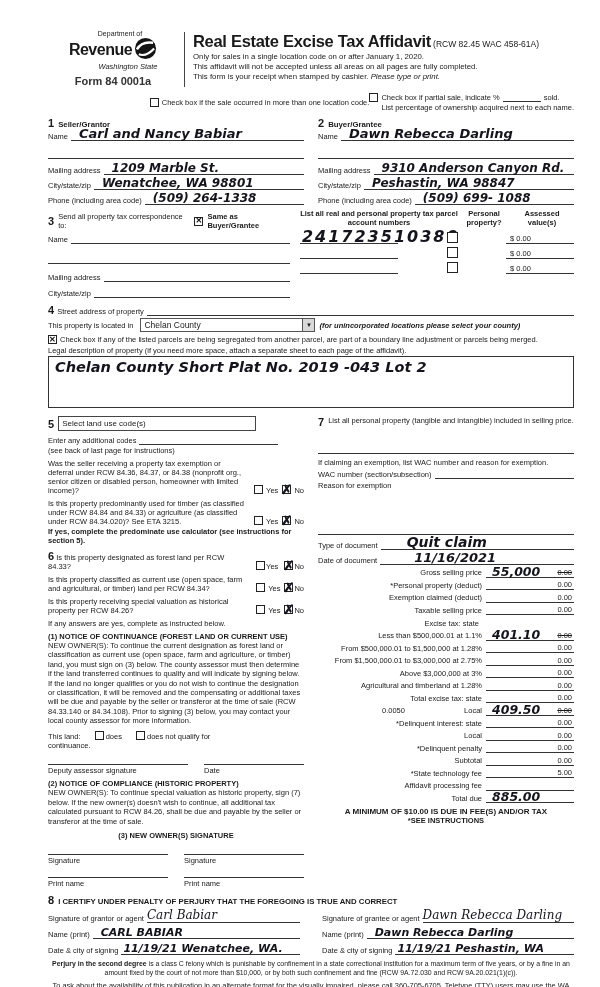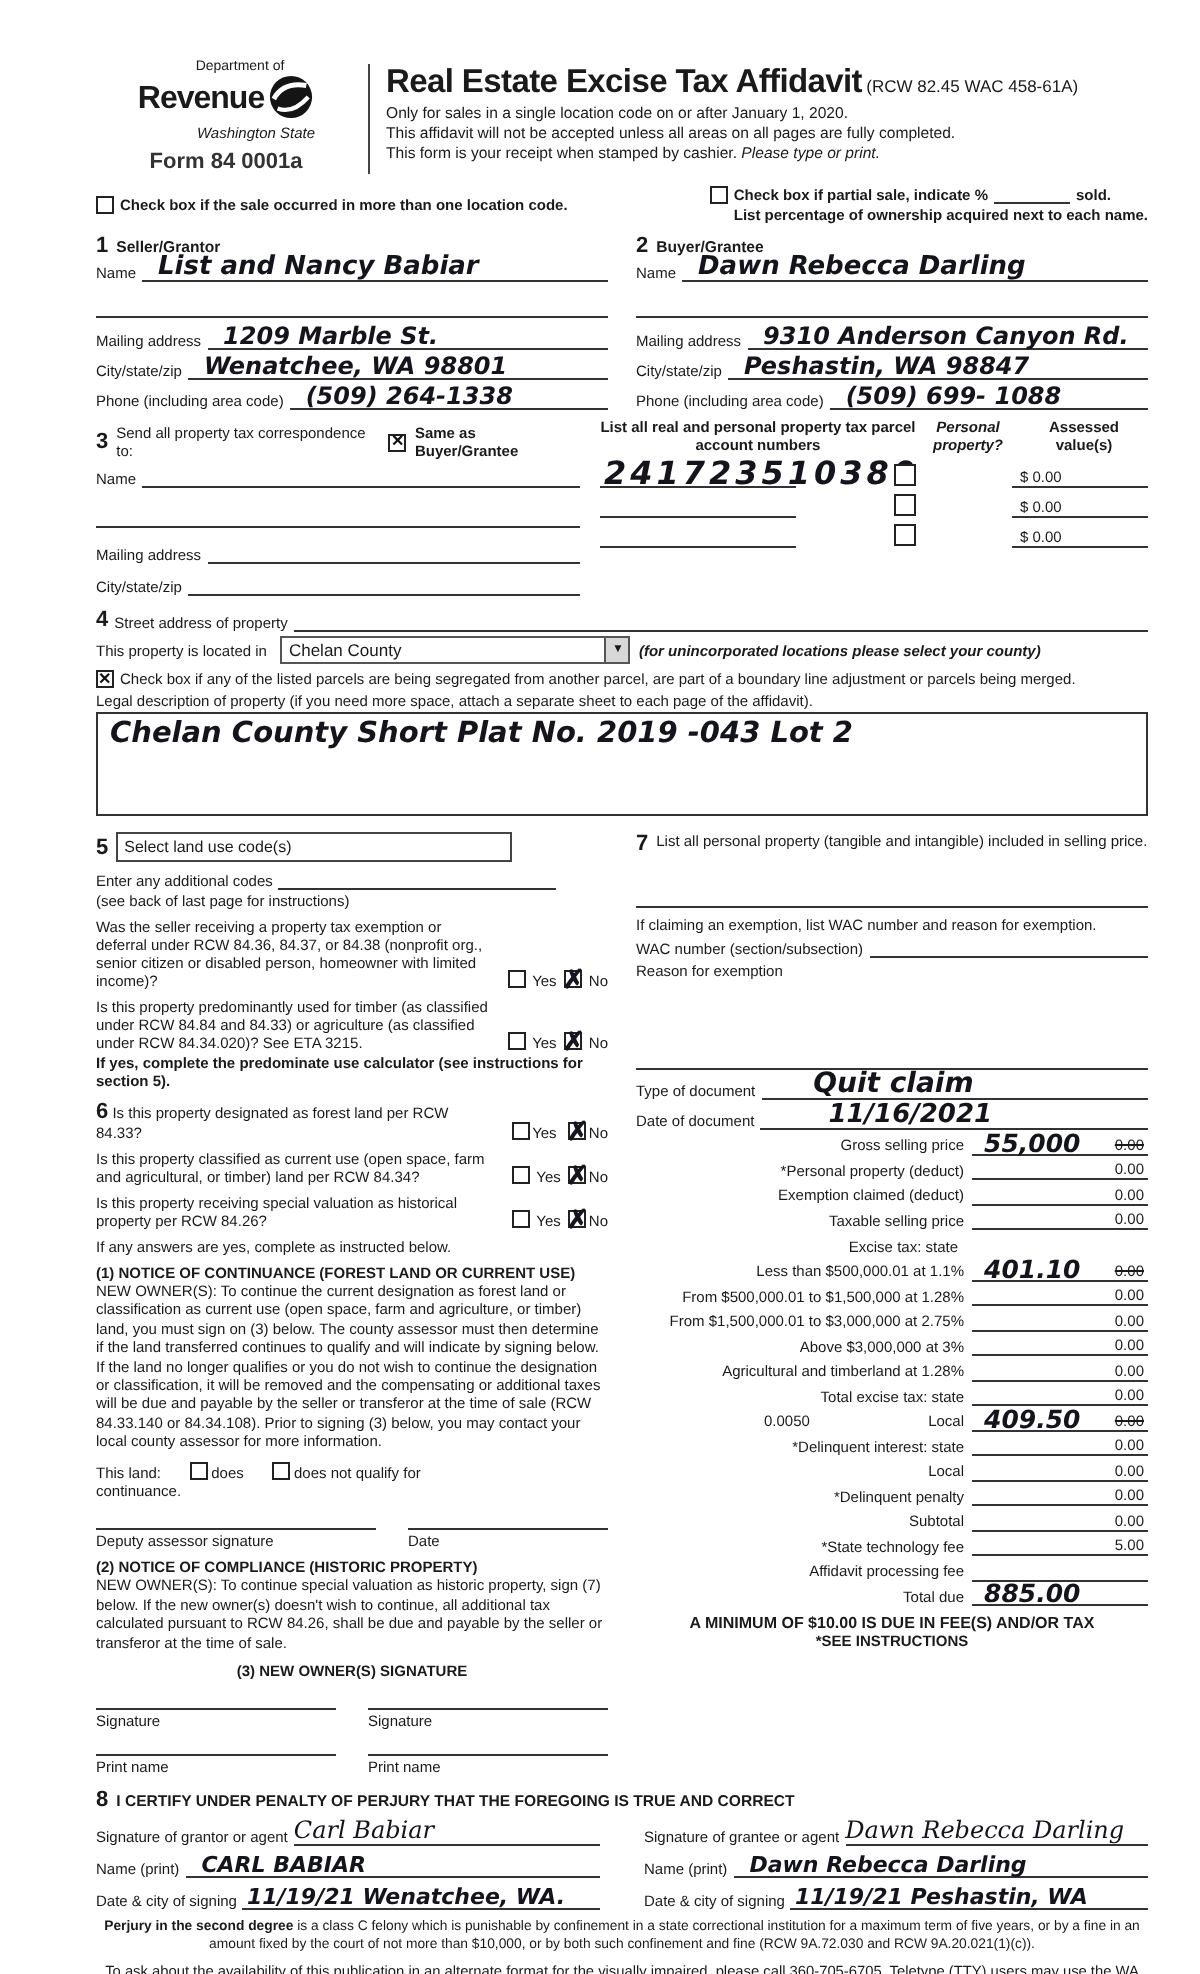--- a/index.html
+++ b/index.html
@@ -29,37 +29,37 @@
   
   .cb { display:inline-block; width:7px; height:7px; border:1px solid #222; vertical-align:-1px; position:relative; flex:none; background:#fff; }
   .cb.checked::after { content:"✕"; position:absolute; left:0px; top:-1.5px; font-size:8px; font-weight:bold; color:#111; }
   .cb.hand-x::after { content:"✗"; position:absolute; left:-2px; top:-4px; font-size:13px; font-weight:bold; color:#15151f; }
   
   .row { display:flex; }
   .fieldrow { display:flex; align-items:flex-end; margin-top:2px; }
   .lab { white-space:nowrap; padding-right:3px; }
   .fline { flex:1; border-bottom:1px solid #333; min-height:9px; position:relative; }
   .fline .hw { position:absolute; bottom:-1px; left:8px; white-space:nowrap; }
-  .topcbs { justify-content:space-between; margin:2px 0 2px 0;font-weight:bold; }
+  .topcbs { justify-content:flex-end; margin:2px 0 2px 0; }
   .topcbs .cbline { display:flex; align-items:center; gap:3px; }
   .dashline { display:inline-block; width:38px; border-bottom:1px solid #333; height:7px; }
   .indent { margin-left:12px; margin-top:1px; }
   
   .cols { display:flex; gap:14px; }
   .col { flex:1; min-width:0; }
   .sec-head { display:flex; align-items:baseline; gap:4px; margin-top:3px; }
   .num { font-size:11px; font-weight:bold; }
   .hname { font-size:7.8px; font-weight:bold; }
   
   .s3wrap { display:flex; gap:10px; margin-top:4px; }
   .s3left { width:46%; }
   .parcels { flex:1; }
   .phead { display:flex; font-weight:bold; text-align:center; }
   .phead .p1 { flex:1; }
-  .phead .p2 { width:52px;font-style:italic; }
+  .phead .p2 { width:52px; }
   .phead .p3 { width:64px; }
   .prow { display:flex; align-items:flex-end; margin-top:3px;gap:28px; }
   .pnum { flex:1; border-bottom:1px solid #333; height:13px; position:relative; }
   .pnum .hw { position:absolute; bottom:-3px; left:2px; font-size:16px; letter-spacing:2px; white-space:nowrap; }
   .pcb { width:52px; text-align:center; }
   .pval { width:64px; border-bottom:1px solid #333; padding-left:4px; }
   
   .county-dd { display:inline-flex; border:1.5px solid #555; width:170px; height:12px; align-items:center; justify-content:space-between; padding-left:3px; font-size:8.5px; margin:0 4px; background:#fff; }
   .dd-btn { width:11px; height:100%; background:#d8d8d8; border-left:1px solid #555; font-size:6px; display:flex; align-items:center; justify-content:center; }
   .legalbox { border:1.5px solid #333; height:50px; margin-top:1px; position:relative; }
@@ -146,21 +146,21 @@
 
   <div class="cols">
     <div class="col">
       <div class="sec-head">
           <span class="num">1</span>
           <span class="hname">Seller/Grantor</span>
         </div>
       <div class="fieldrow">
           <span class="lab">Name</span>
           <span class="fline">
-            <span class="hw" style="font-size:13px;">List and Nancy Babiar</span>
+            <span class="hw" style="font-size:13px;">Carl and Nancy Babiar</span>
           </span>
         </div>
       <div class="fieldrow" style="margin-top:8px;">
           <span class="fline"></span>
         </div>
       <div class="fieldrow" style="margin-top:6px;">
           <span class="lab">Mailing address</span>
           <span class="fline">
             <span class="hw" style="font-size:12px;">1209 Marble St.</span>
           </span>

